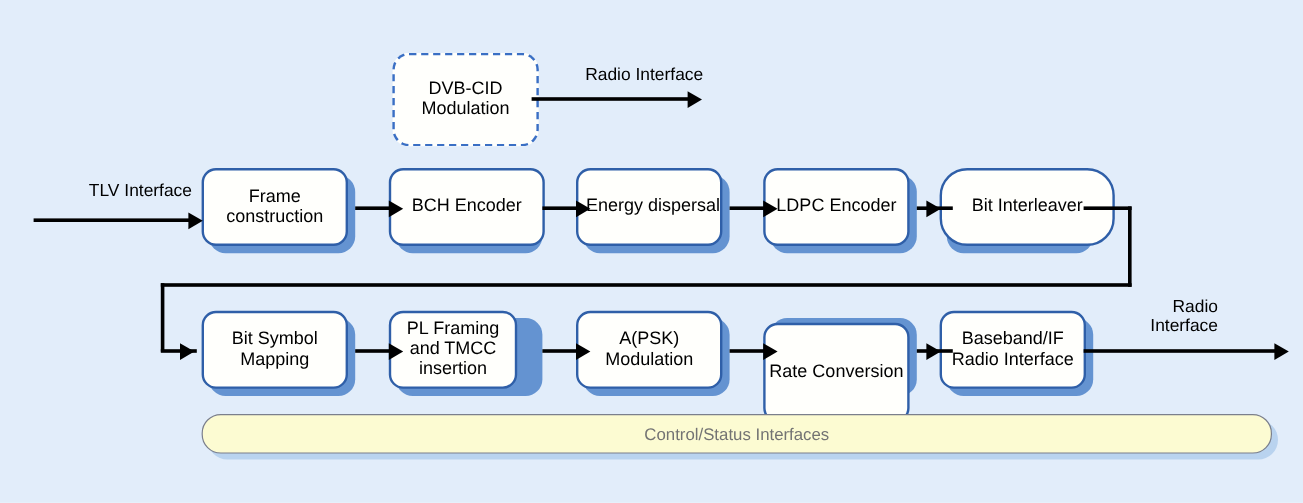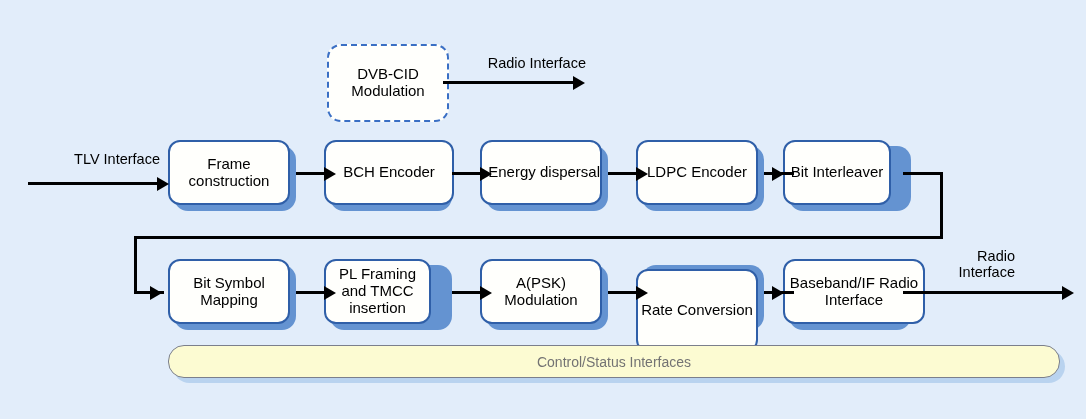--- a/index.html
+++ b/index.html
@@ -157,21 +157,21 @@
   <div class="pshadow" style="left:642px; top:146px; width:122px; height:65px;"></div>
   <div class="pbox" style="left:636px; top:140px; width:122px; height:65px;">
     <span>LDPC
 Encoder</span>
   </div>
 
   <div class="hline" style="left:764px; top:172px; width:30px;"></div>
   <div class="arrowhead" style="left:772px; top:166.5px;"></div>
 
   <div class="pshadow" style="left:789px; top:146px; width:122px; height:65px;"></div>
-  <div class="pbox" style="left:783px; top:140px; width:108px; height:65px;">
+  <div class="pbox" style="left:783px; top:140px; width:146px; height:65px;border-radius:23px;">
     <span>Bit Interleaver</span>
   </div>
 
   <div class="hline" style="left:903px; top:172px; width:40px;"></div>
   <div class="vline" style="left:940px; top:172px; height:67px;"></div>
   <div class="hline" style="left:134px; top:236px; width:809px;"></div>
   <div class="vline" style="left:134px; top:236px; height:57px;"></div>
   <div class="hline" style="left:134px; top:291px; width:30px;"></div>
   <div class="arrowhead" style="left:150px; top:285.5px;"></div>
 
@@ -206,21 +206,21 @@
   <div class="pshadow" style="left:642px; top:265px; width:122px; height:65px;"></div>
   <div class="pbox" style="left:636px; top:269px; width:122px; height:83px;">
     <span>Rate
 Conversion</span>
   </div>
 
   <div class="hline" style="left:764px; top:291px; width:30px;"></div>
   <div class="arrowhead" style="left:772px; top:285.5px;"></div>
 
   <div class="pshadow" style="left:789px; top:265px; width:122px; height:65px;"></div>
-  <div class="pbox" style="left:783px; top:259px; width:142px; height:65px;">
+  <div class="pbox" style="left:783px; top:259px; width:122px; height:65px;">
     <span>Baseband/IF
 Radio
 Interface</span>
   </div>
 
   <div class="hline" style="left:903px; top:291px; width:167px;"></div>
   <div class="arrowhead" style="left:1062px; top:285.5px;"></div>
   <div class="edgelabel" style="left:905px; top:249px; width:110px;">Radio
 Interface</div>
 

